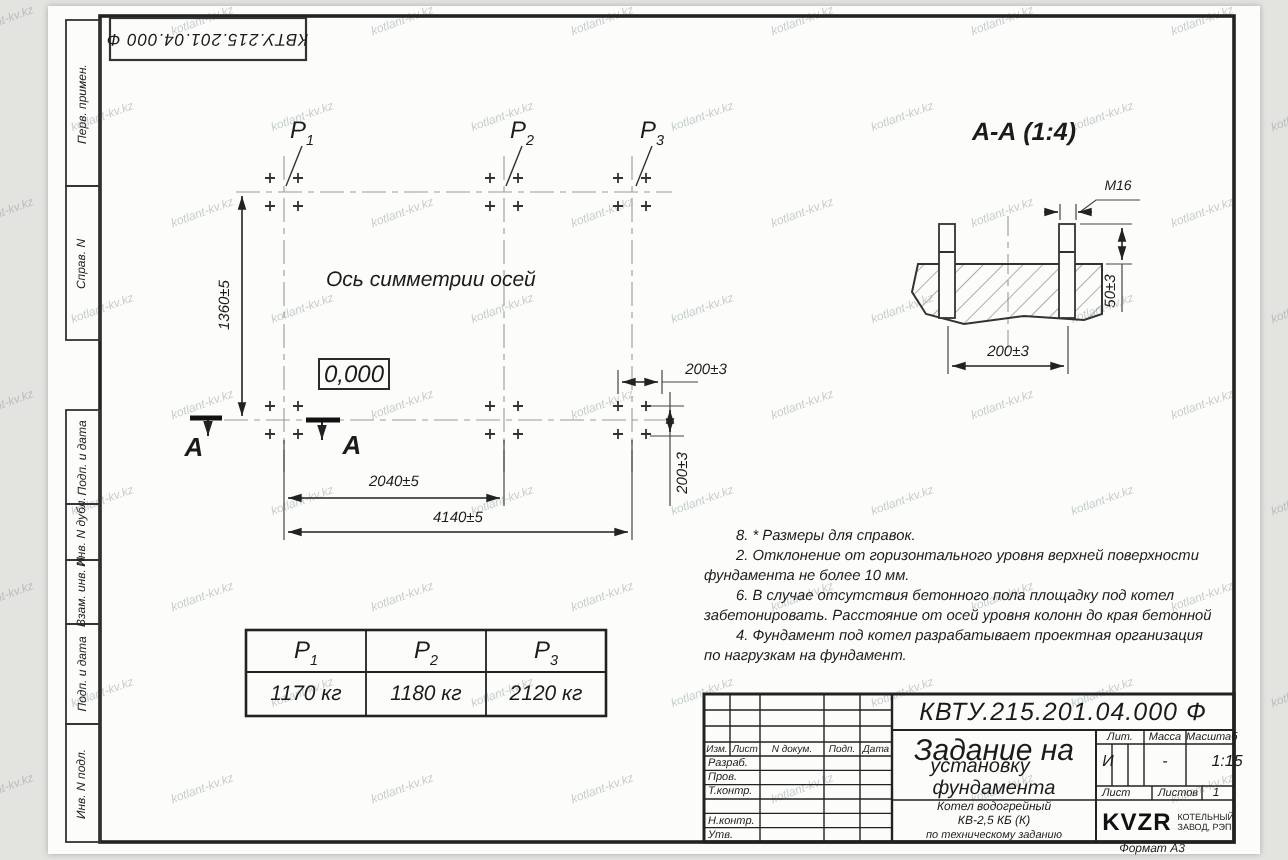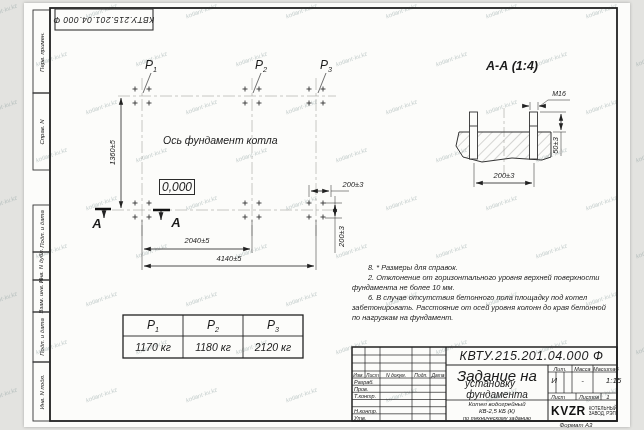--- a/index.html
+++ b/index.html
@@ -250,21 +250,21 @@
       <span>Подп. и дата</span>
     </div>
   <div class="mlab" style="left:33px;top:362px;width:17px;height:59px;">
       <span>Инв. N подл.</span>
     </div>
 
   <div class="txt ctr" style="left:138px;top:58px;width:26px;font-size:12px;"><span>P</span><sub>1</sub></div>
   <div class="txt ctr" style="left:248px;top:58px;width:26px;font-size:12px;"><span>P</span><sub>2</sub></div>
   <div class="txt ctr" style="left:313px;top:58px;width:26px;font-size:12px;"><span>P</span><sub>3</sub></div>
 
-  <div class="txt" style="left:163px;top:134px;font-size:10.5px;">Ось фундамент котла</div>
+  <div class="txt" style="left:163px;top:134px;font-size:10.5px;">Ось симметрии осей</div>
   <div class="txt ctr elev" style="left:159px;top:179px;width:34px;height:14px;font-size:12px;">0,000</div>
 
   <div class="txt ctr dim rot" style="left:92px;top:148px;width:40px;">1360±5</div>
   <div class="txt ctr dim" style="left:167px;top:236px;width:60px;">2040±5</div>
   <div class="txt ctr dim" style="left:199px;top:254px;width:60px;">4140±5</div>
   <div class="txt ctr dim" style="left:333px;top:180px;width:40px;">200±3</div>
   <div class="txt ctr dim rot" style="left:323px;top:232px;width:36px;">200±3</div>
 
   <div class="txt ctr" style="left:90px;top:216px;width:14px;font-size:13px;font-weight:600;">А</div>
   <div class="txt ctr" style="left:169px;top:215px;width:14px;font-size:13px;font-weight:600;">А</div>
@@ -280,20 +280,21 @@
   <div class="txt ctr" style="left:123px;top:336px;width:60px;height:22px;line-height:22px;font-size:10.5px;">1170 кг</div>
   <div class="txt ctr" style="left:183px;top:336px;width:60px;height:22px;line-height:22px;font-size:10.5px;">1180 кг</div>
   <div class="txt ctr" style="left:243px;top:336px;width:60px;height:22px;line-height:22px;font-size:10.5px;">2120 кг</div>
 
   <div style="position:absolute;left:352px;top:263px;width:262px;z-index:3;">
     <div class="note-line note-ind">8. * Размеры для справок.</div>
     <div class="note-line note-ind">2. Отклонение от горизонтального уровня верхней поверхности</div>
     <div class="note-line">фундамента не более 10 мм.</div>
     <div class="note-line note-ind">6. В случае отсутствия бетонного пола площадку под котел</div>
     <div class="note-line">забетонировать. Расстояние от осей уровня колонн до края бетонной</div>
+    <div class="note-line note-ind">4. Фундамент под котел разрабатывает проектная организация</div>
     <div class="note-line">по нагрузкам на фундамент.</div>
   </div>
 
   <div class="txt ctr" style="left:448px;top:349px;width:167px;font-size:12.5px;font-weight:500;letter-spacing:.5px;">КВТУ.215.201.04.000 Ф</div>
   <div class="txt ctr" style="left:448px;top:367px;width:98px;font-size:15px;">Задание на</div>
   <div class="txt ctr" style="left:448px;top:378px;width:84px;font-size:10px;">установку</div>
   <div class="txt ctr" style="left:448px;top:389px;width:98px;font-size:10px;">фундамента</div>
   <div class="txt ctr" style="left:448px;top:401px;width:98px;font-size:6px;">Котел водогрейный</div>
   <div class="txt ctr" style="left:448px;top:408px;width:98px;font-size:6px;">КВ-2,5 КБ (К)</div>
   <div class="txt ctr" style="left:448px;top:414.5px;width:98px;font-size:5.5px;">по техническому заданию</div>

